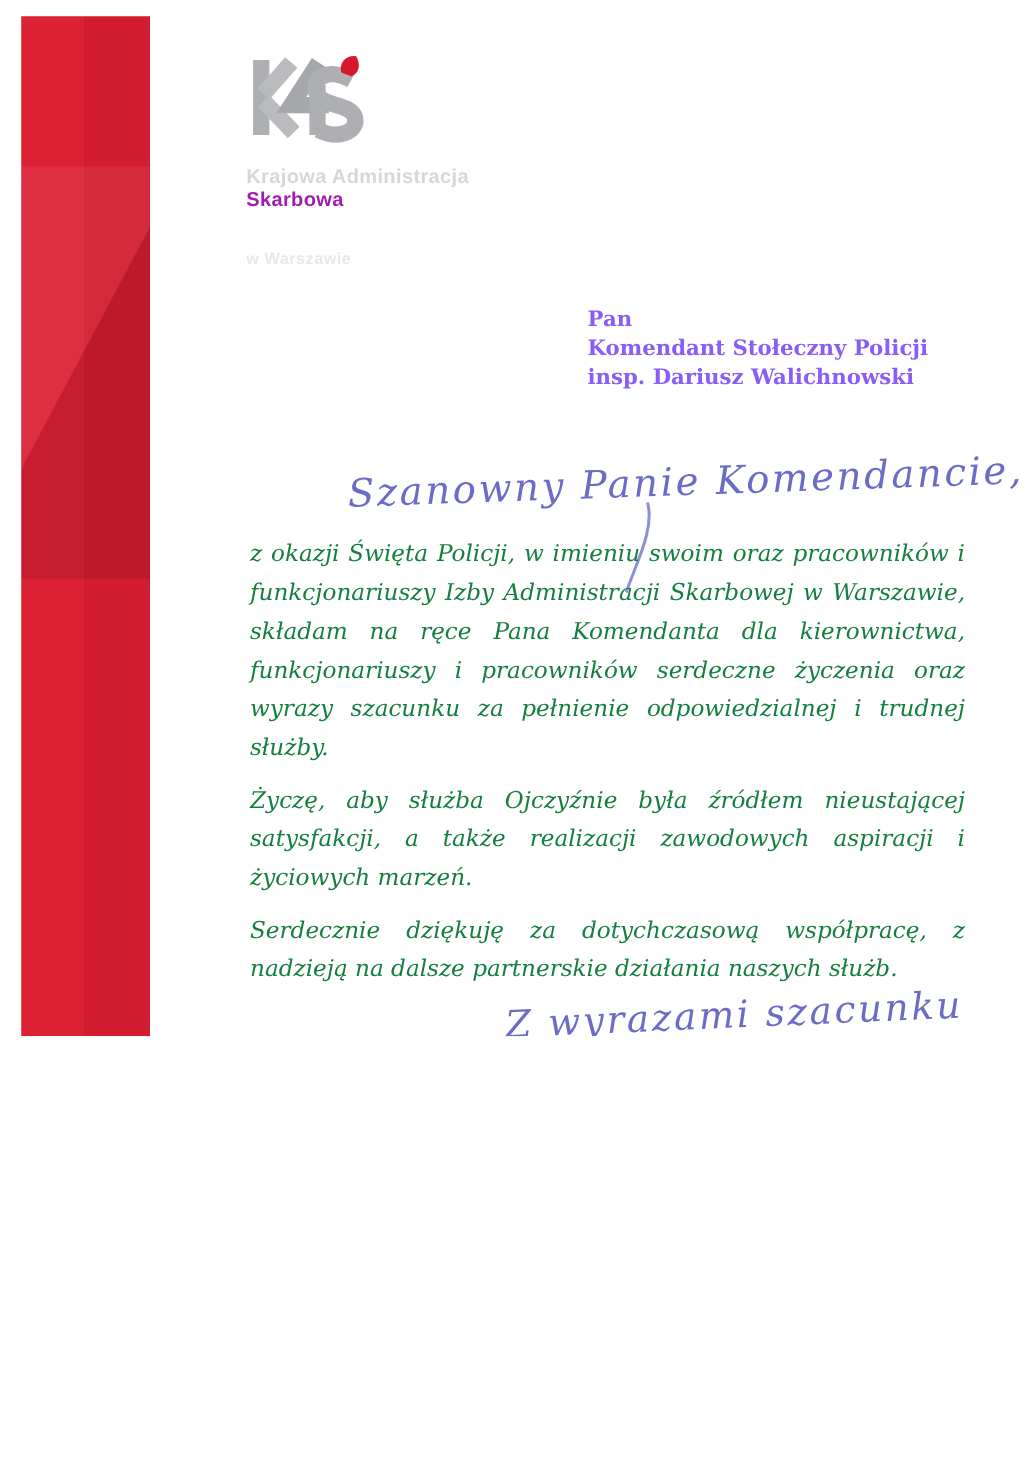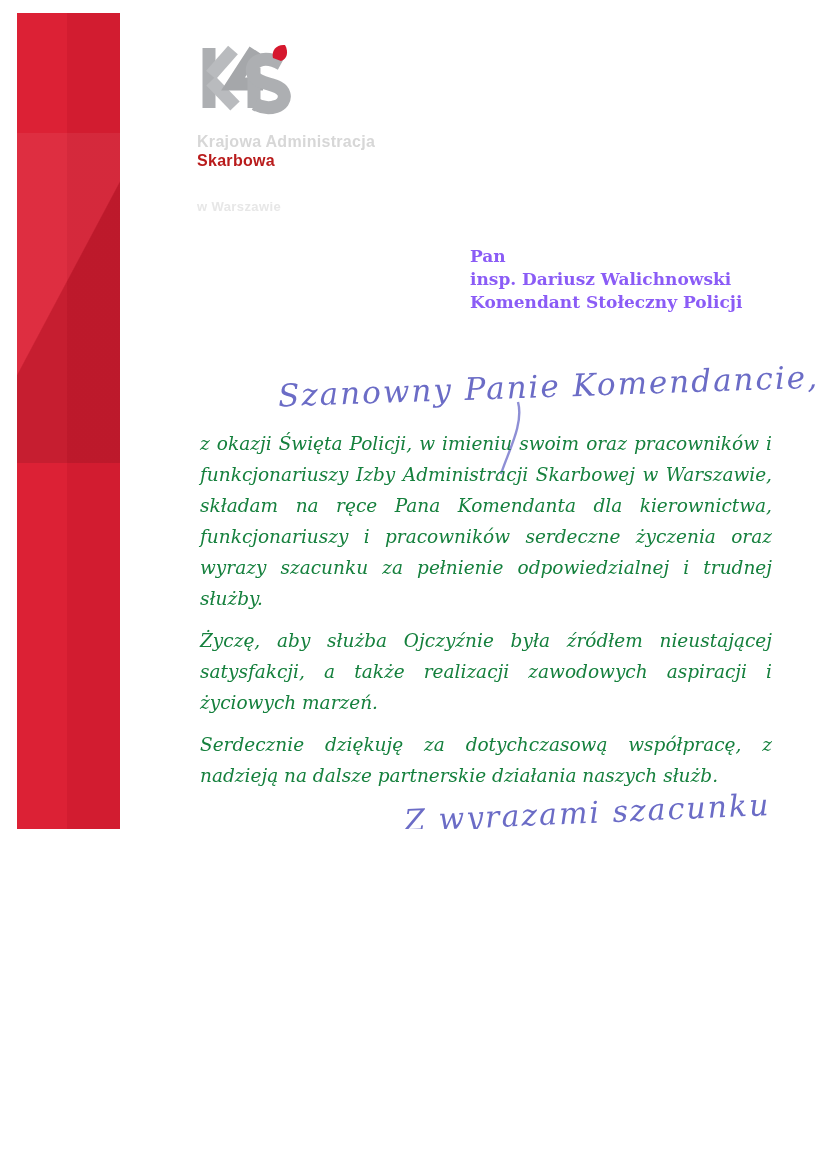--- a/index.html
+++ b/index.html
@@ -23,21 +23,21 @@
   .band-texture-bottom{
     position:absolute;left:0;top:880px;width:100%;height:257px;
     background:radial-gradient(ellipse 160px 260px at 115% 18%, rgba(0,0,0,0.12) 0 60%, transparent 61%);
   }
 
   
   .letterhead{position:absolute;left:197px;top:42px;}
   .kas-logo{width:108px;height:82px;display:block;}
   .logo-caption{font-family:"Liberation Sans", sans-serif;font-weight:bold;font-size:16px;line-height:19px;letter-spacing:.3px;}
   .caption-gray{color:#d7d7d7;margin-top:8px;}
-  .caption-red{color:#b91c1c;}
+  .caption-red{color:#a21caf;}
   .faint-block{margin-top:26px;font-family:"Liberation Sans", sans-serif;font-size:13px;line-height:21px;color:#e7e7e7;font-weight:bold;letter-spacing:.4px;}
 
   
   .recipient{
     position:absolute;left:470px;top:245px;
     font-family:"DejaVu Serif", serif;font-weight:bold;
     font-size:17px;line-height:23px;color:#8b5cf6;
   }
 
   
@@ -110,22 +110,22 @@
     </svg>
     <div class="logo-caption caption-gray">Krajowa Administracja</div>
     <div class="logo-caption caption-red">Skarbowa</div>
     <div class="faint-block">
       <div>w Warszawie</div>
     </div>
   </div>
 
   <div class="recipient">
     <div>Pan</div>
+    <div>Komendant Stołeczny Policji</div>
     <div>insp. Dariusz Walichnowski</div>
-    <div>Komendant Stołeczny Policji</div>
   </div>
 
   <div class="handwriting salutation-hw">Szanowny Panie Komendancie,</div>
 
   <svg class="ink-svg" style="left:498px;top:400px;" width="40" height="80">
     <path d="M 20 2 C 26 24, 10 52, 3 74" fill="none" stroke="#7a7bce" stroke-width="2.4" opacity="0.85"></path>
   </svg>
 
   <div class="letter-body">
     <p>z okazji Święta Policji, w imieniu swoim oraz pracowników i funkcjonariuszy Izby Administracji Skarbowej w Warszawie, składam na ręce Pana Komendanta dla kierownictwa, funkcjonariuszy i pracowników serdeczne życzenia oraz wyrazy szacunku za pełnienie odpowiedzialnej i trudnej służby.</p>

